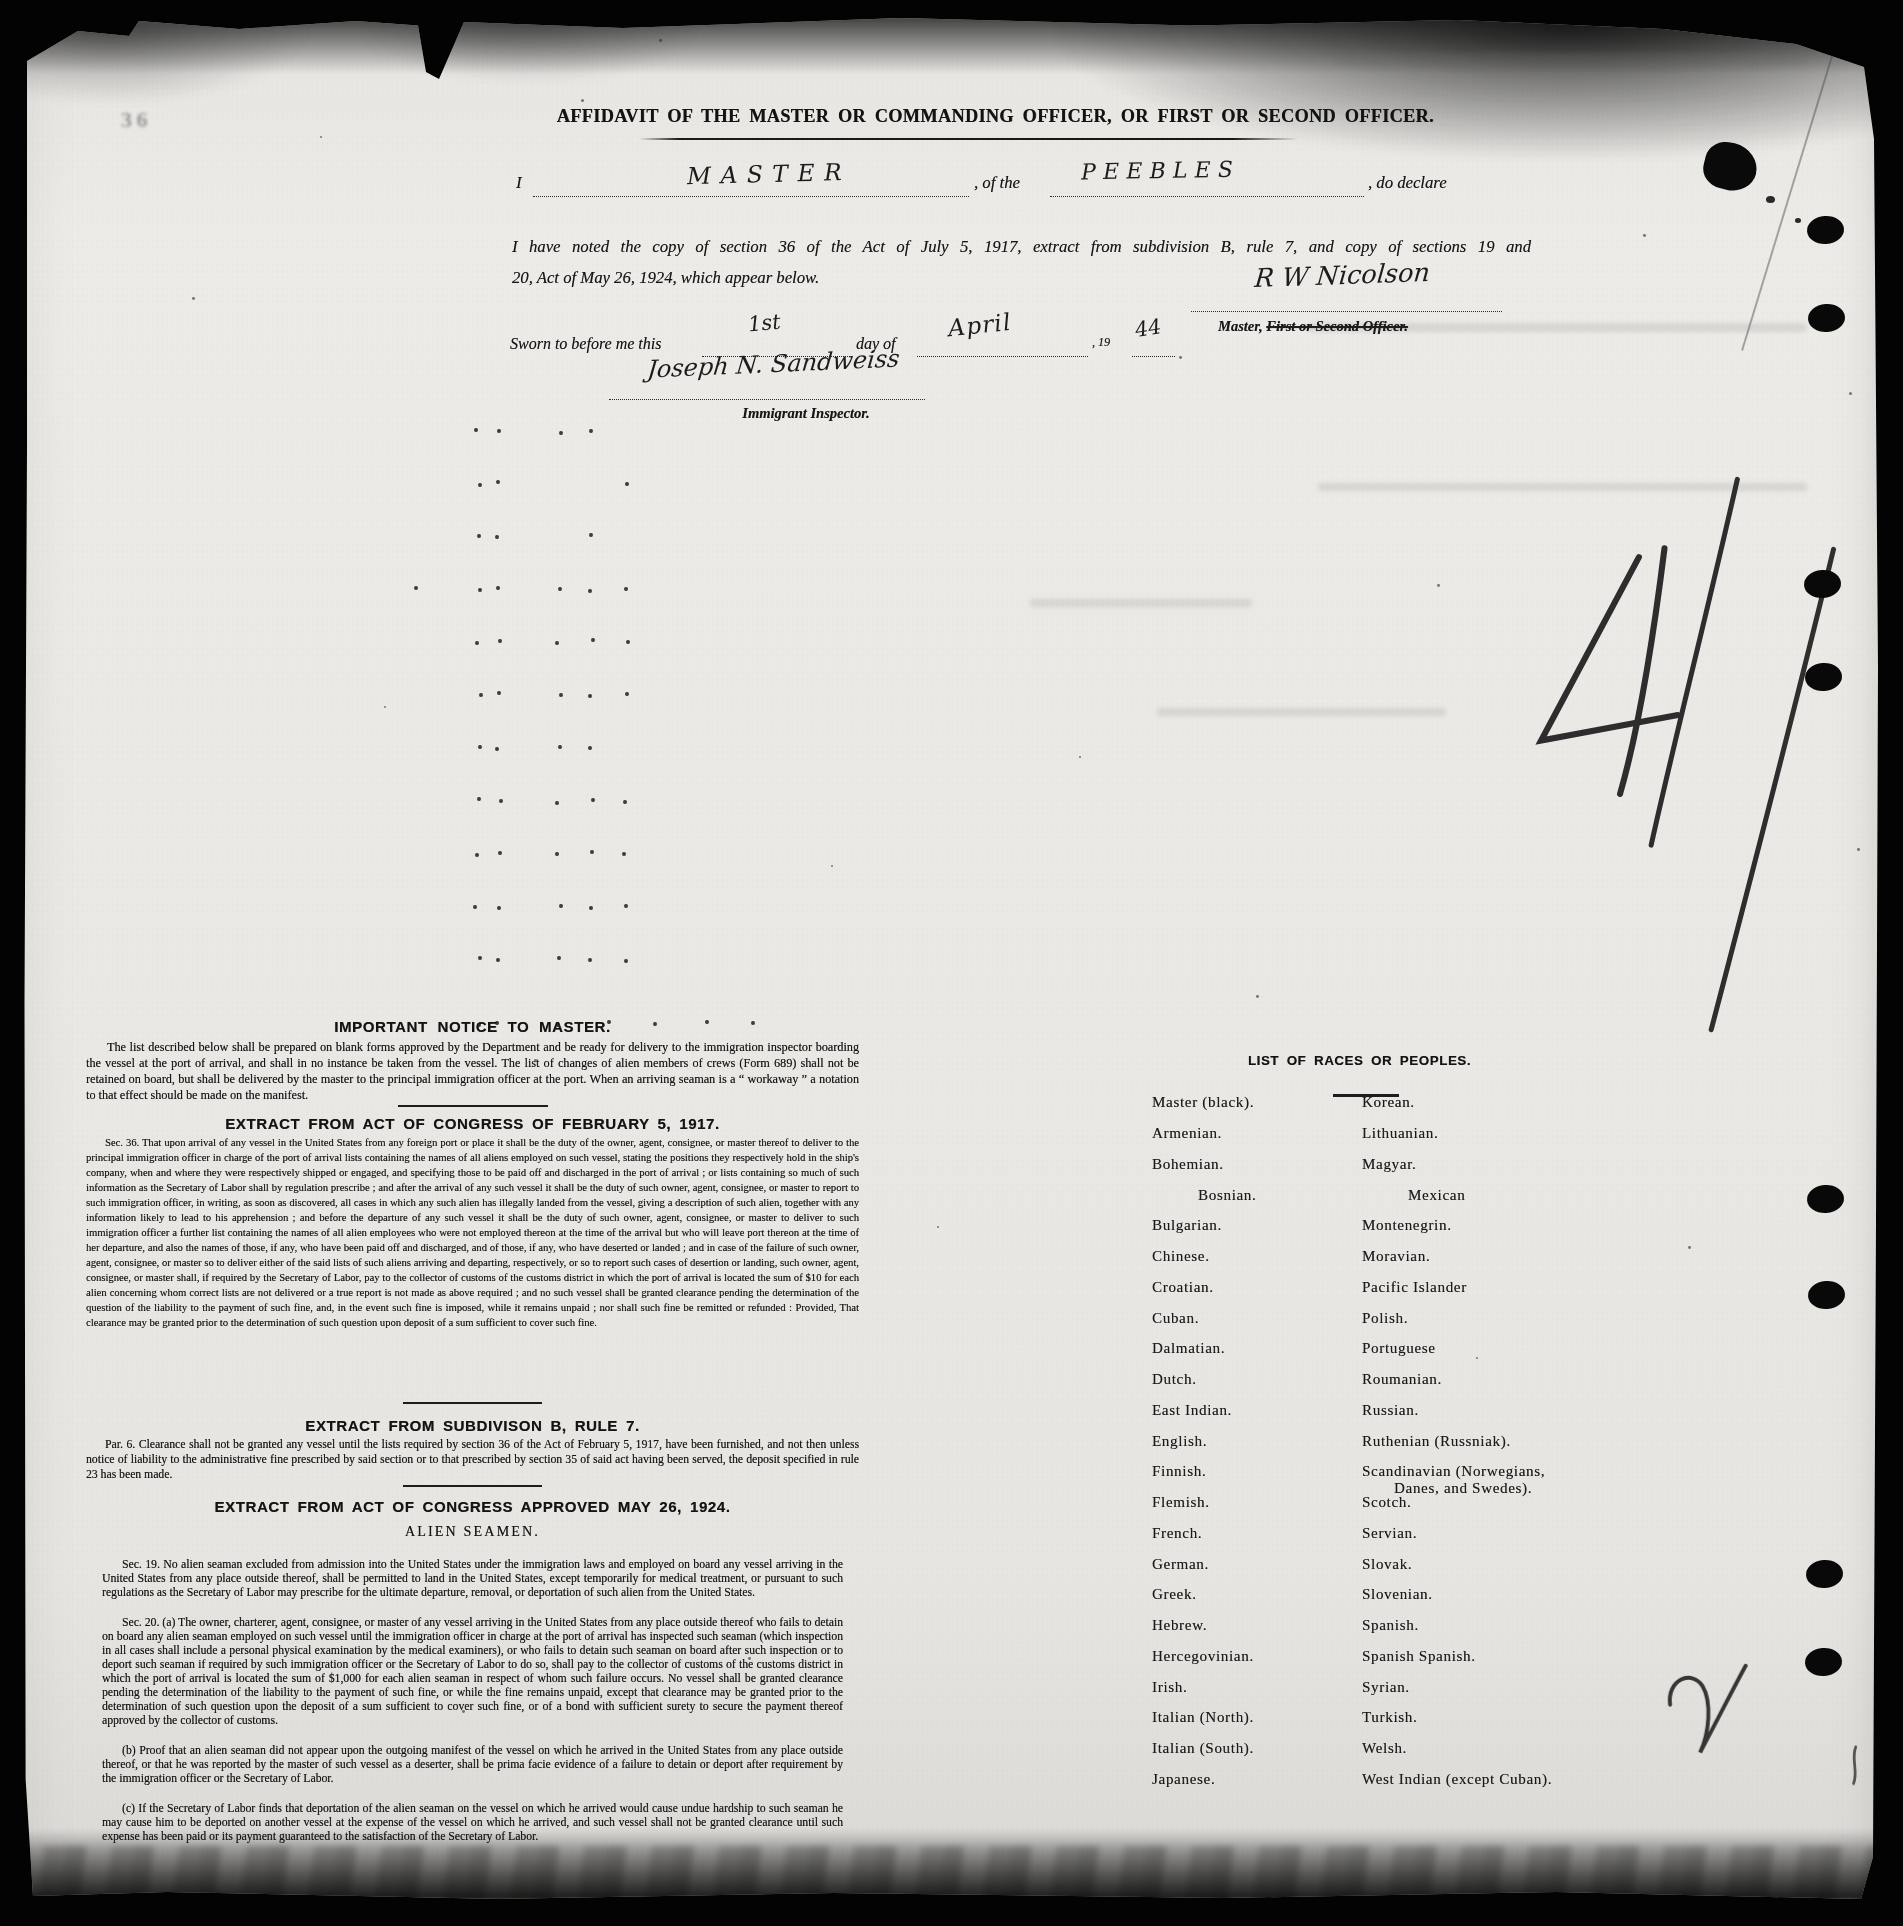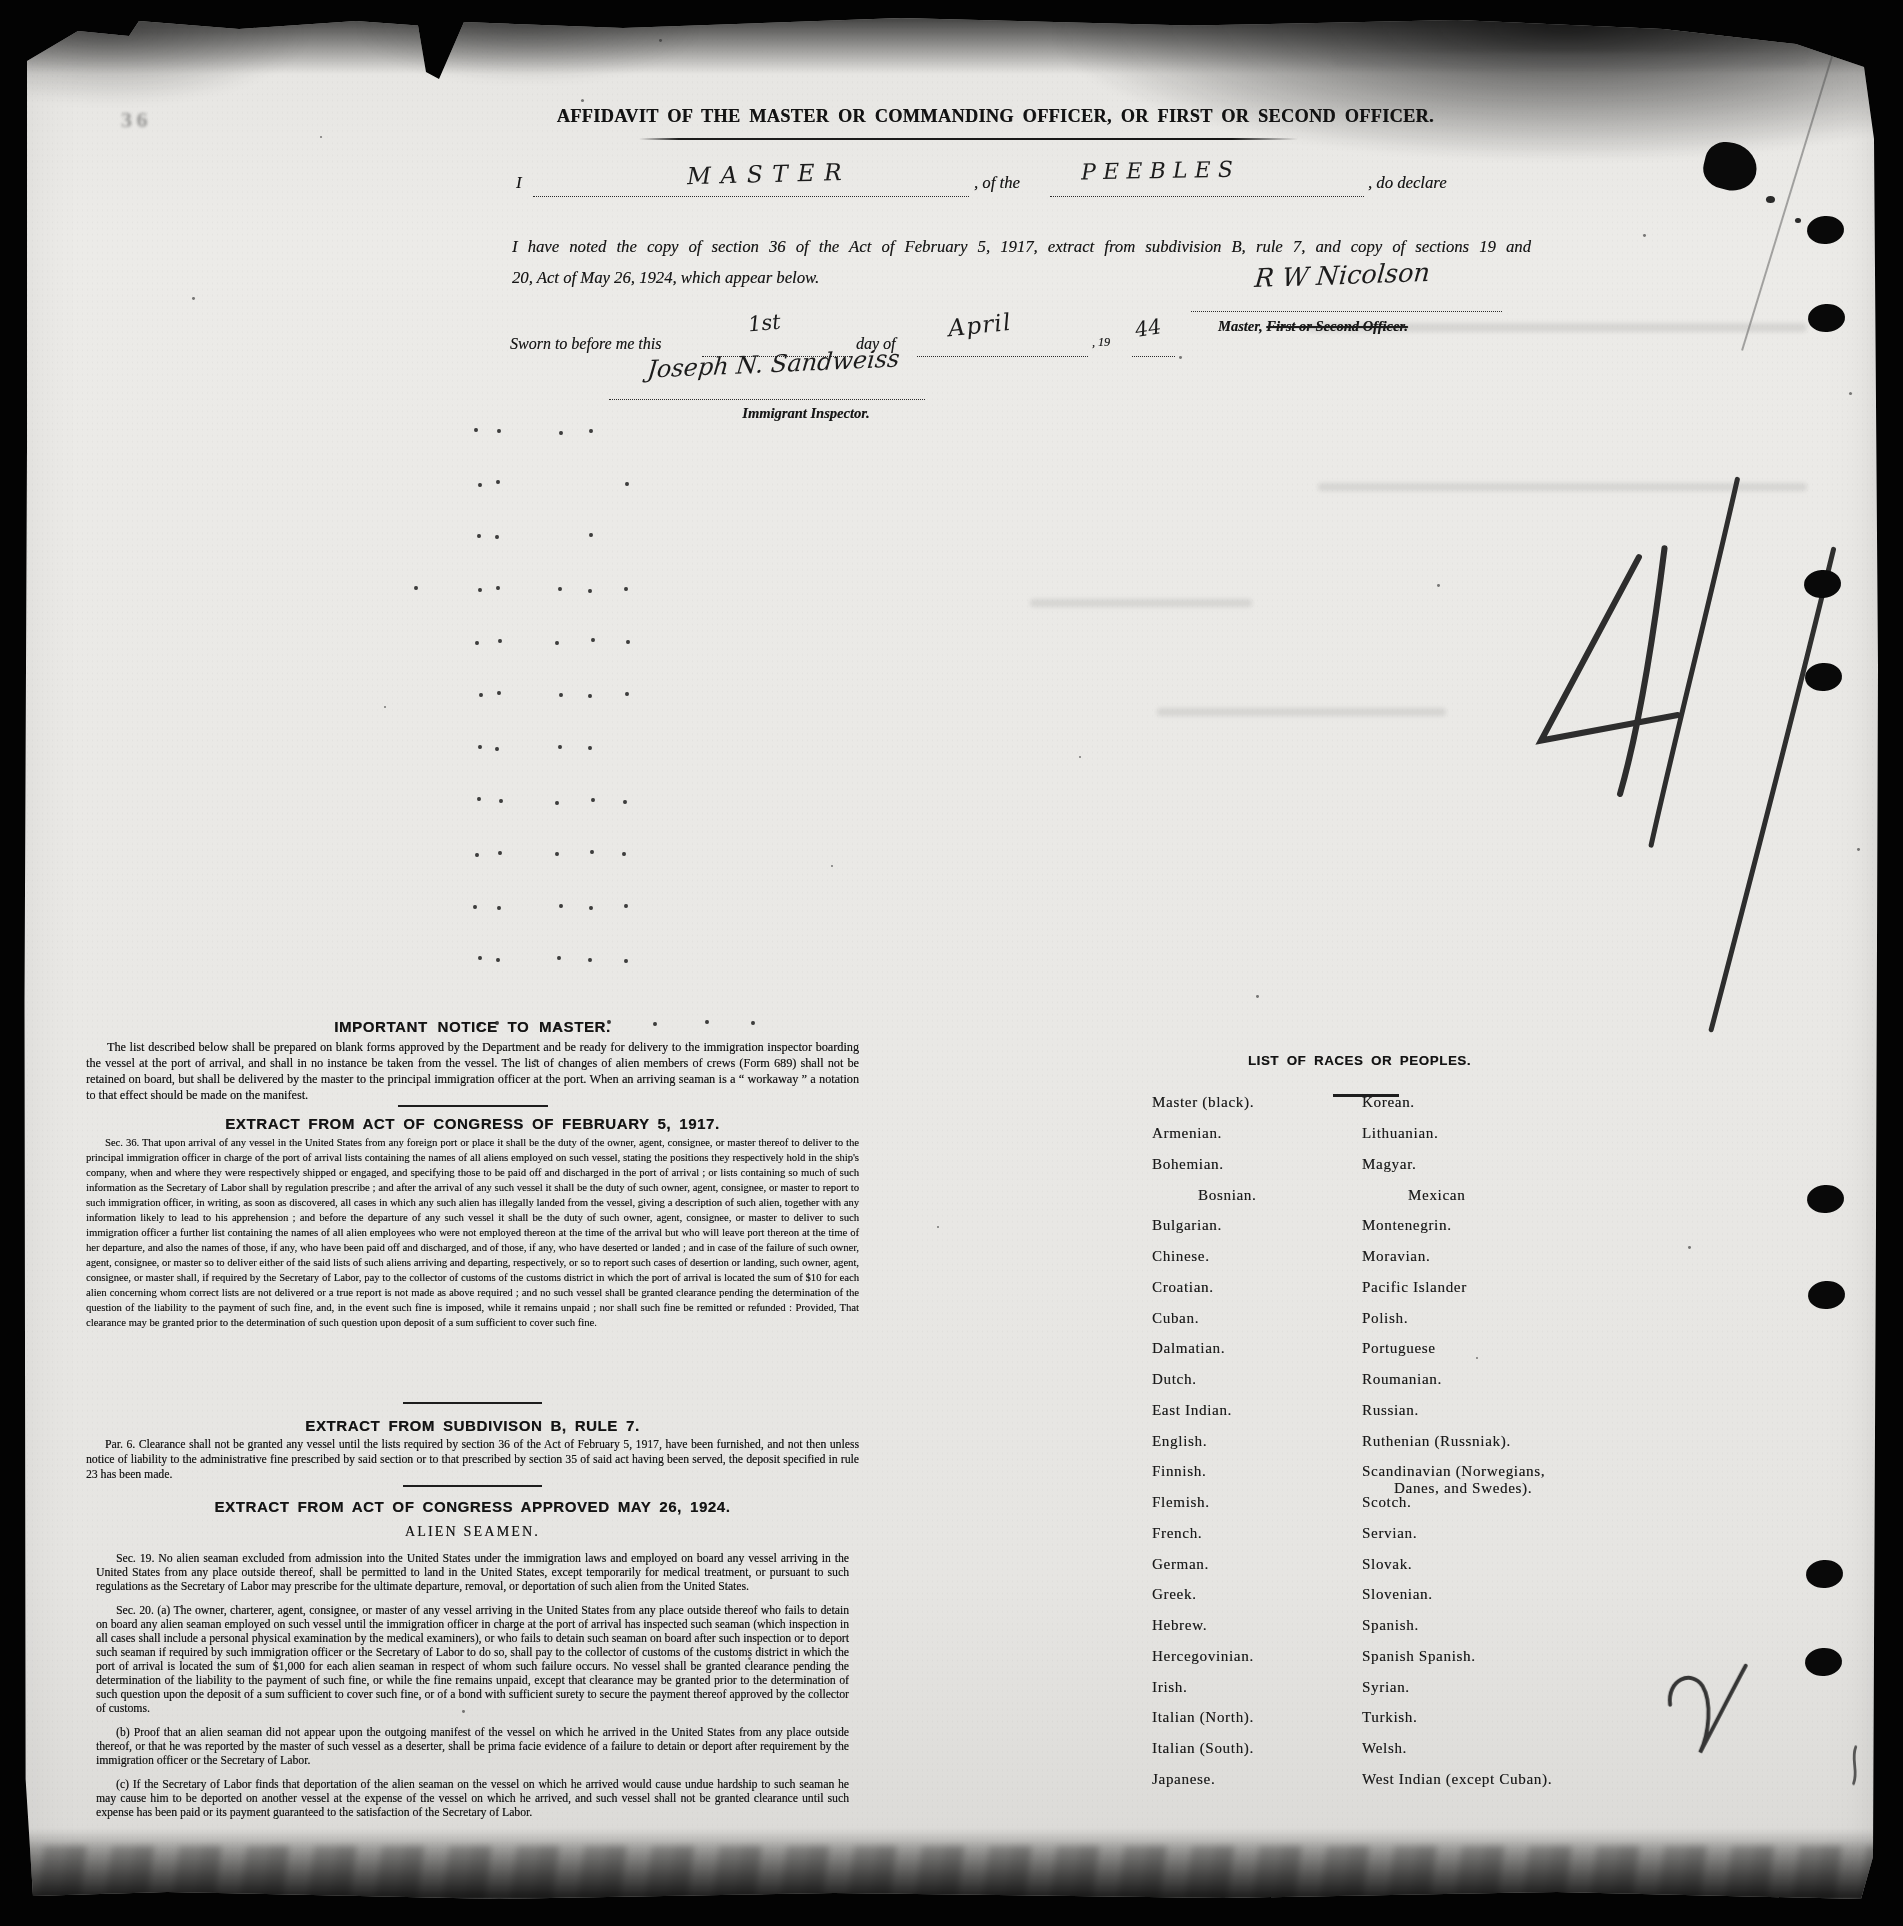--- a/index.html
+++ b/index.html
@@ -13,21 +13,21 @@
   
   .it{position:absolute;font-family:"Liberation Serif",serif;font-style:italic;color:#161616;white-space:nowrap;
       text-shadow:0.2px 0.2px 0.4px rgba(25,25,25,.5);}
   .hw{position:absolute;font-family:"DejaVu Serif",serif;font-style:italic;color:#1c1c1c;white-space:nowrap;}
   .leader{position:absolute;height:0;border-bottom:1.7px dotted #2b2b2b;}
   .rule{position:absolute;background:#1d1d1d;filter:blur(0.3px);}
   .heading{position:absolute;left:86px;width:773px;text-align:center;font-family:"Liberation Sans",sans-serif;
       font-weight:bold;color:#131313;letter-spacing:0.6px;word-spacing:3.3px;text-shadow:0.3px 0.3px 0.4px rgba(20,20,20,.55);}
   .legal{position:absolute;left:86px;width:773px;text-align:justify;color:#141414;
       text-shadow:0.2px 0.2px 0.3px rgba(25,25,25,.55);}
-  .legal p{margin:10px;text-indent:20px;}
+  .legal p{margin:16px;text-indent:20px;}
   #doc-title{position:absolute;left:489px;width:945px;top:106px;text-align:right;font-family:"Liberation Serif",serif;
       font-weight:bold;font-size:18.3px;letter-spacing:0.3px;word-spacing:3.9px;color:#121212;text-shadow:0.3px 0.3px 0.4px rgba(15,15,15,.6);}
   .jline{text-align:justify;text-align-last:justify;white-space:normal;}
   .strike{text-decoration:line-through;text-decoration-thickness:1.7px;text-decoration-color:#1d1d1d;text-align:center;}
   
   #races-heading{position:absolute;left:1179px;top:1053px;width:361px;text-align:center;font-family:"Liberation Sans",sans-serif;
       font-weight:bold;font-size:13.3px;word-spacing:3.3px;letter-spacing:0.6px;color:#131313;text-shadow:0.3px 0.3px 0.4px rgba(20,20,20,.5);}
   .race-row{position:absolute;left:1152px;width:728px;font-size:15px;letter-spacing:0.7px;color:#1a1a1a;
       font-family:"Liberation Serif",serif;text-shadow:0.2px 0.2px 0.3px rgba(25,25,25,.5);}
   .race-left{display:inline-block;width:210px;vertical-align:top;}
@@ -66,21 +66,21 @@
     <div class="rule" style="left:639px;top:138px;width:659px;height:2.2px;background:linear-gradient(90deg,rgba(20,20,20,0),#1c1c1c 6%,#161616 90%,rgba(20,20,20,0));"></div>
 
     <span class="it" style="left:516px;top:173px;font-size:16.7px;">I</span>
     <div class="leader" style="left:533px;top:196px;width:436px;"></div>
     <span class="hw" style="left:687px;top:160px;font-size:23.4px;letter-spacing:9.5px;transform:rotate(-1.5deg);">MASTER</span>
     <span class="it" style="left:974px;top:173px;font-size:16.7px;">, of the</span>
     <div class="leader" style="left:1050px;top:196px;width:314px;"></div>
     <span class="hw" style="left:1081px;top:158px;font-size:22px;letter-spacing:7.2px;transform:rotate(-1deg);">PEEBLES</span>
     <span class="it" style="left:1368px;top:173px;font-size:16.7px;">, do declare</span>
 
-    <div class="it jline" style="left:512px;top:237px;width:1019px;font-size:16.7px;">I have noted the copy of section 36 of the Act of February 5, 1917, extract from subdivision B, rule 7, and copy of sections 19 and</div>
+    <div class="it jline" style="left:512px;top:237px;width:1019px;font-size:16.7px;">I have noted the copy of section 36 of the Act of July 5, 1917, extract from subdivision B, rule 7, and copy of sections 19 and</div>
     <div class="it" style="left:512px;top:268px;font-size:16.7px;">20, Act of May 26, 1924, which appear below.</div>
 
     <div class="hw" style="left:1184px;top:260px;width:317px;text-align:center;font-size:25.6px;transform:rotate(-2deg) skewX(-7deg);">R W Nicolson</div>
     <div class="leader" style="left:1191px;top:311px;width:311px;"></div>
     <div class="it" style="left:1218px;top:318px;font-size:14.5px;font-weight:bold;">
       <span>Master,</span>
       <span class="strike">First or Second Officer.</span>
     </div>
 
     <span class="it" style="left:510px;top:335px;font-size:16px;">Sworn to before me this</span>

